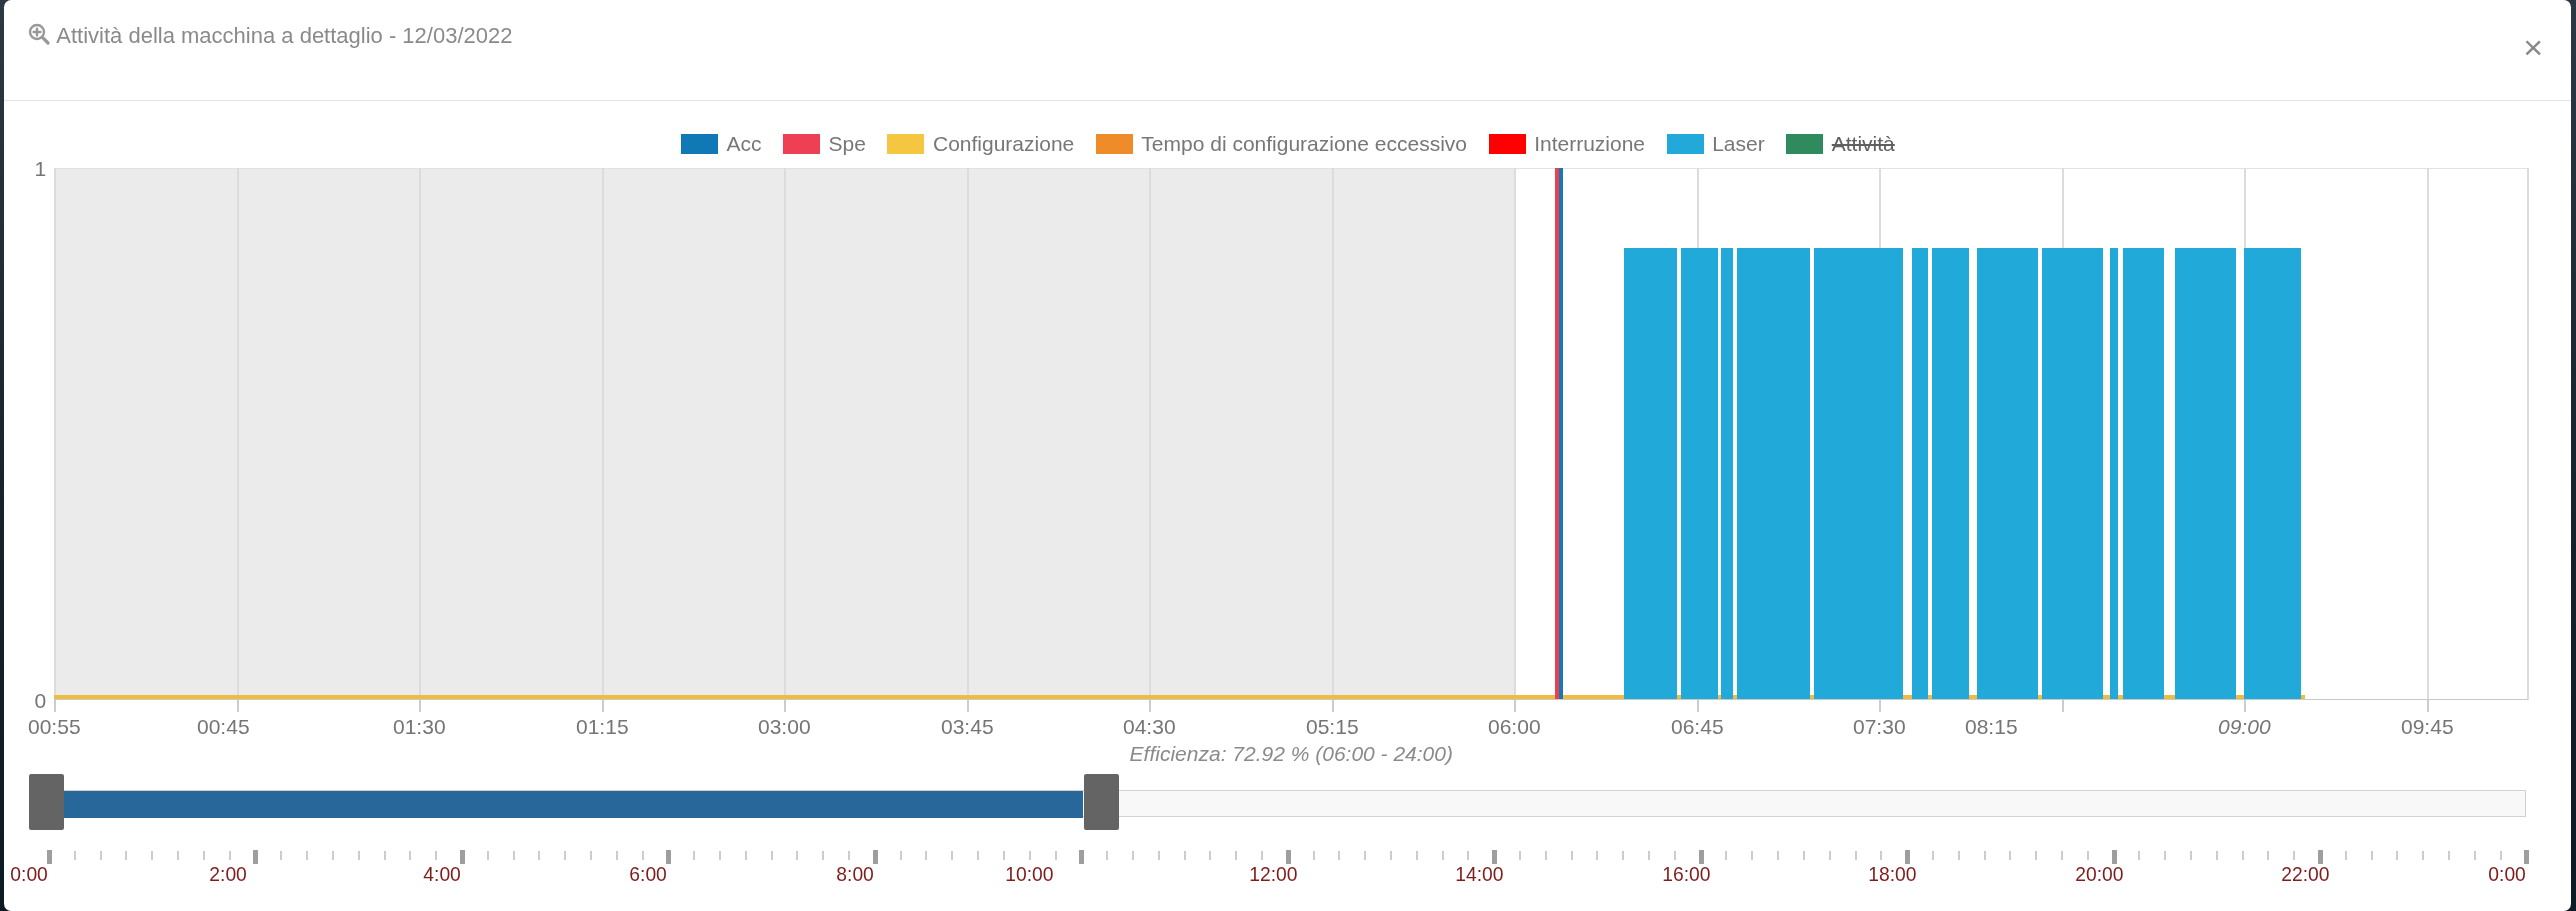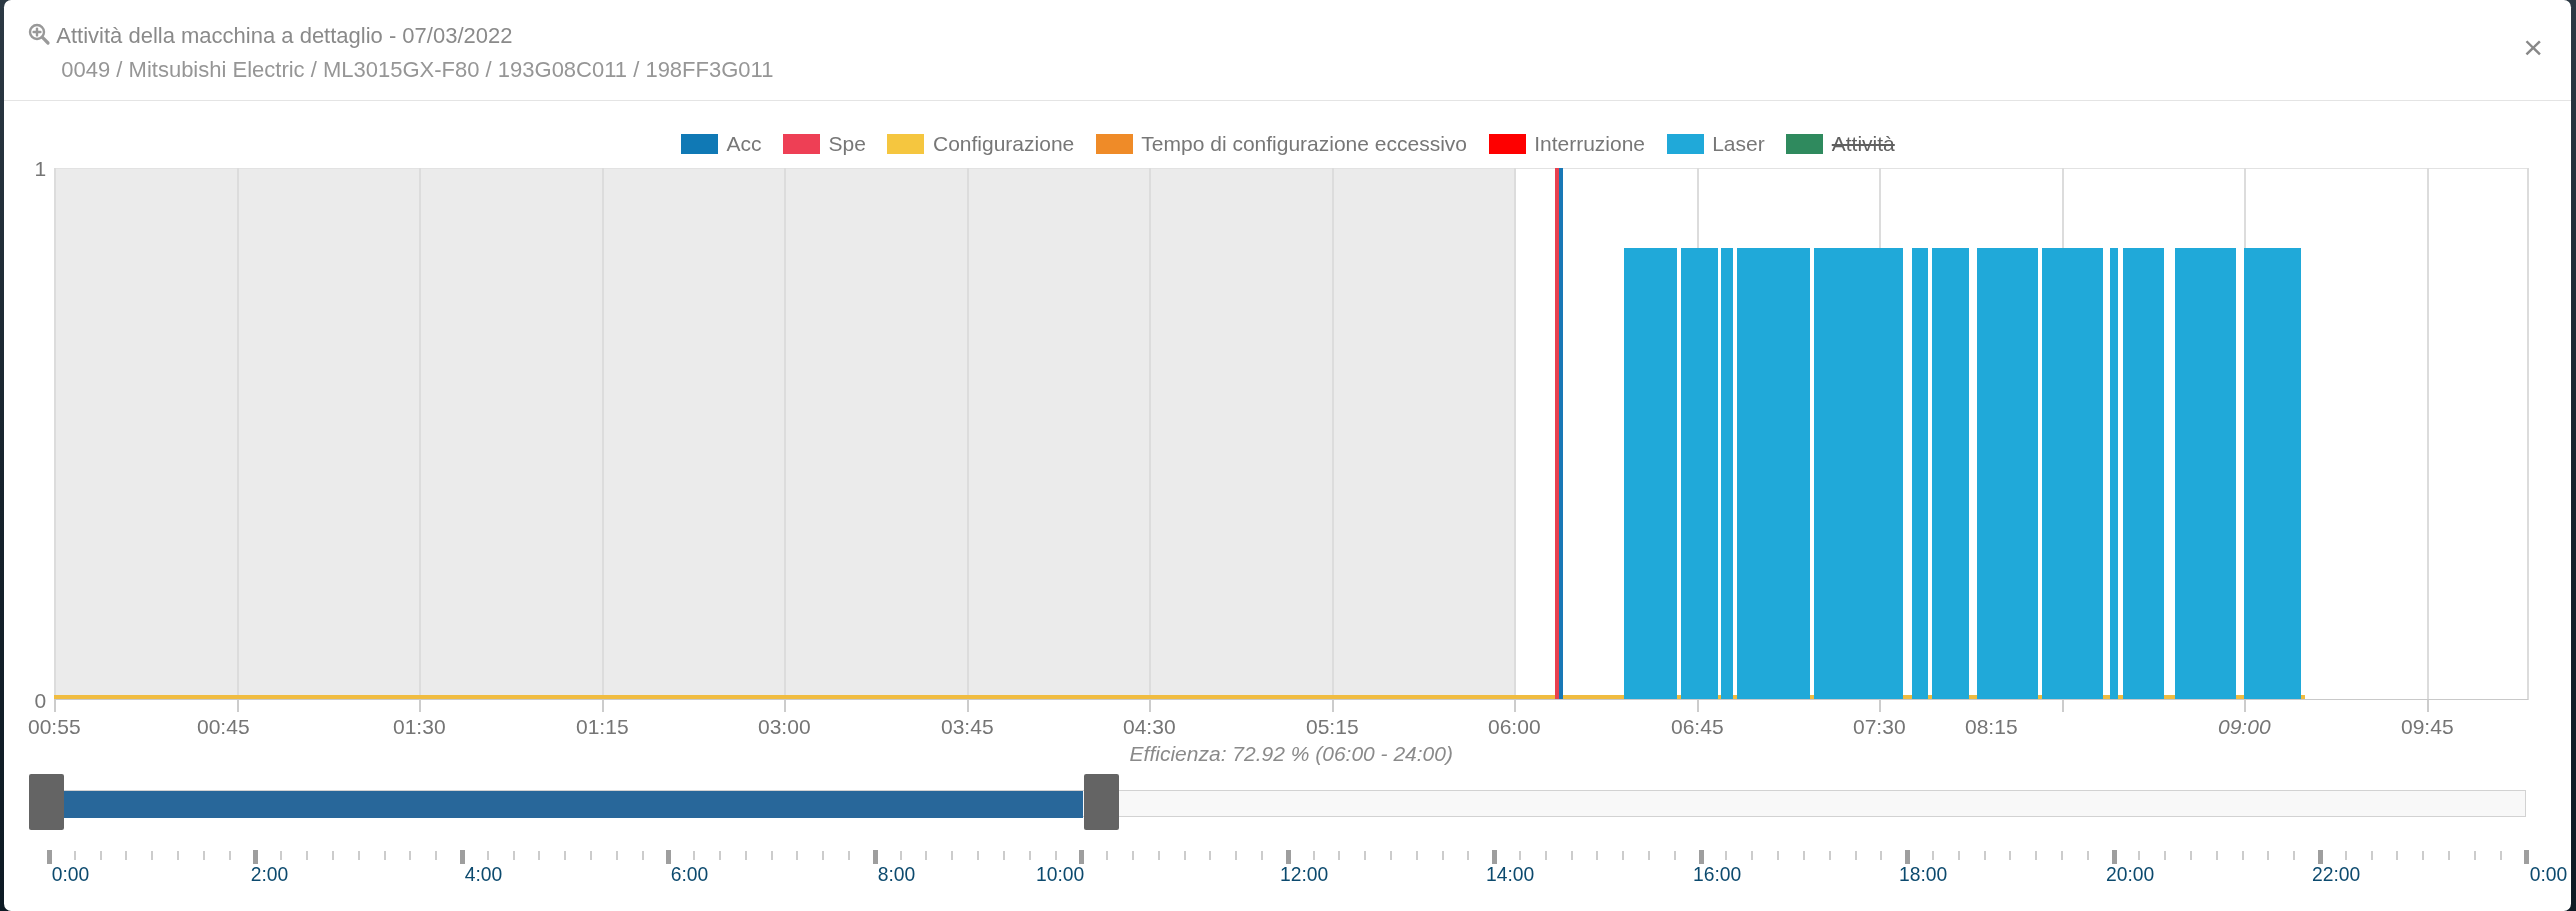--- a/index.html
+++ b/index.html
@@ -43,37 +43,36 @@
   .footnote{position:absolute;left:50px;top:742px;width:2474px;text-align:center;font-style:italic;font-size:21px;color:#8a8a8a;}
 
   
   .slider-track{position:absolute;left:35px;top:790px;width:2487px;height:27px;background:#f8f8f8;border:1.4px solid #d2d2d2;box-sizing:border-box;}
   .slider-selection{position:absolute;top:791px;height:26.5px;background:#28679a;cursor:grab;}
   .slider-handle{position:absolute;top:774px;width:35px;height:56px;background:#646464;border-radius:2.1px;cursor:ew-resize;}
 
   
   .ruler-tick{position:absolute;background:#cccccc;}
   .ruler-tick.major{background:#9e9e9e;}
-  .ruler-label{position:absolute;top:864px;width:79px;margin-left:-39px;text-align:right;font-size:19.3px;color:#0c4a6e;}
+  .ruler-label{position:absolute;top:864px;width:79px;margin-left:-39px;text-align:left;font-size:19.3px;color:#7f1d1d;}
 </style>
 </head>
 <body>
 
 <div class="card">
 
   <span class="zoom-icon">
     <svg width="24" height="24" viewBox="0 0 24 24" fill="none" stroke="#999" stroke-width="2.4" stroke-linecap="round">
       <circle cx="10" cy="10" r="7"></circle>
       <line x1="10" y1="6.6" x2="10" y2="13.4"></line>
       <line x1="6.6" y1="10" x2="13.4" y2="10"></line>
       <line x1="15.2" y1="15.2" x2="21" y2="21" stroke-width="3.2"></line>
     </svg>
   </span>
-  <div class="title">Attività della macchina a dettaglio - 07/03/2022</div>
-  <div class="subtitle">0049 / Mitsubishi Electric / ML3015GX-F80 / 193G08C011 / 198FF3G011</div>
+  <div class="title">Attività della macchina a dettaglio - 12/03/2022</div>
   <button class="close-btn">×</button>
   <div class="divider"></div>
 
   <div class="legend" id="legend">
       <div class="legend-item">
         <div class="legend-swatch" style="background: rgb(16, 121, 181);"></div>
         <div class="legend-label">Acc</div>
       </div>
       <div class="legend-item">
         <div class="legend-swatch" style="background: rgb(238, 63, 85);"></div>

